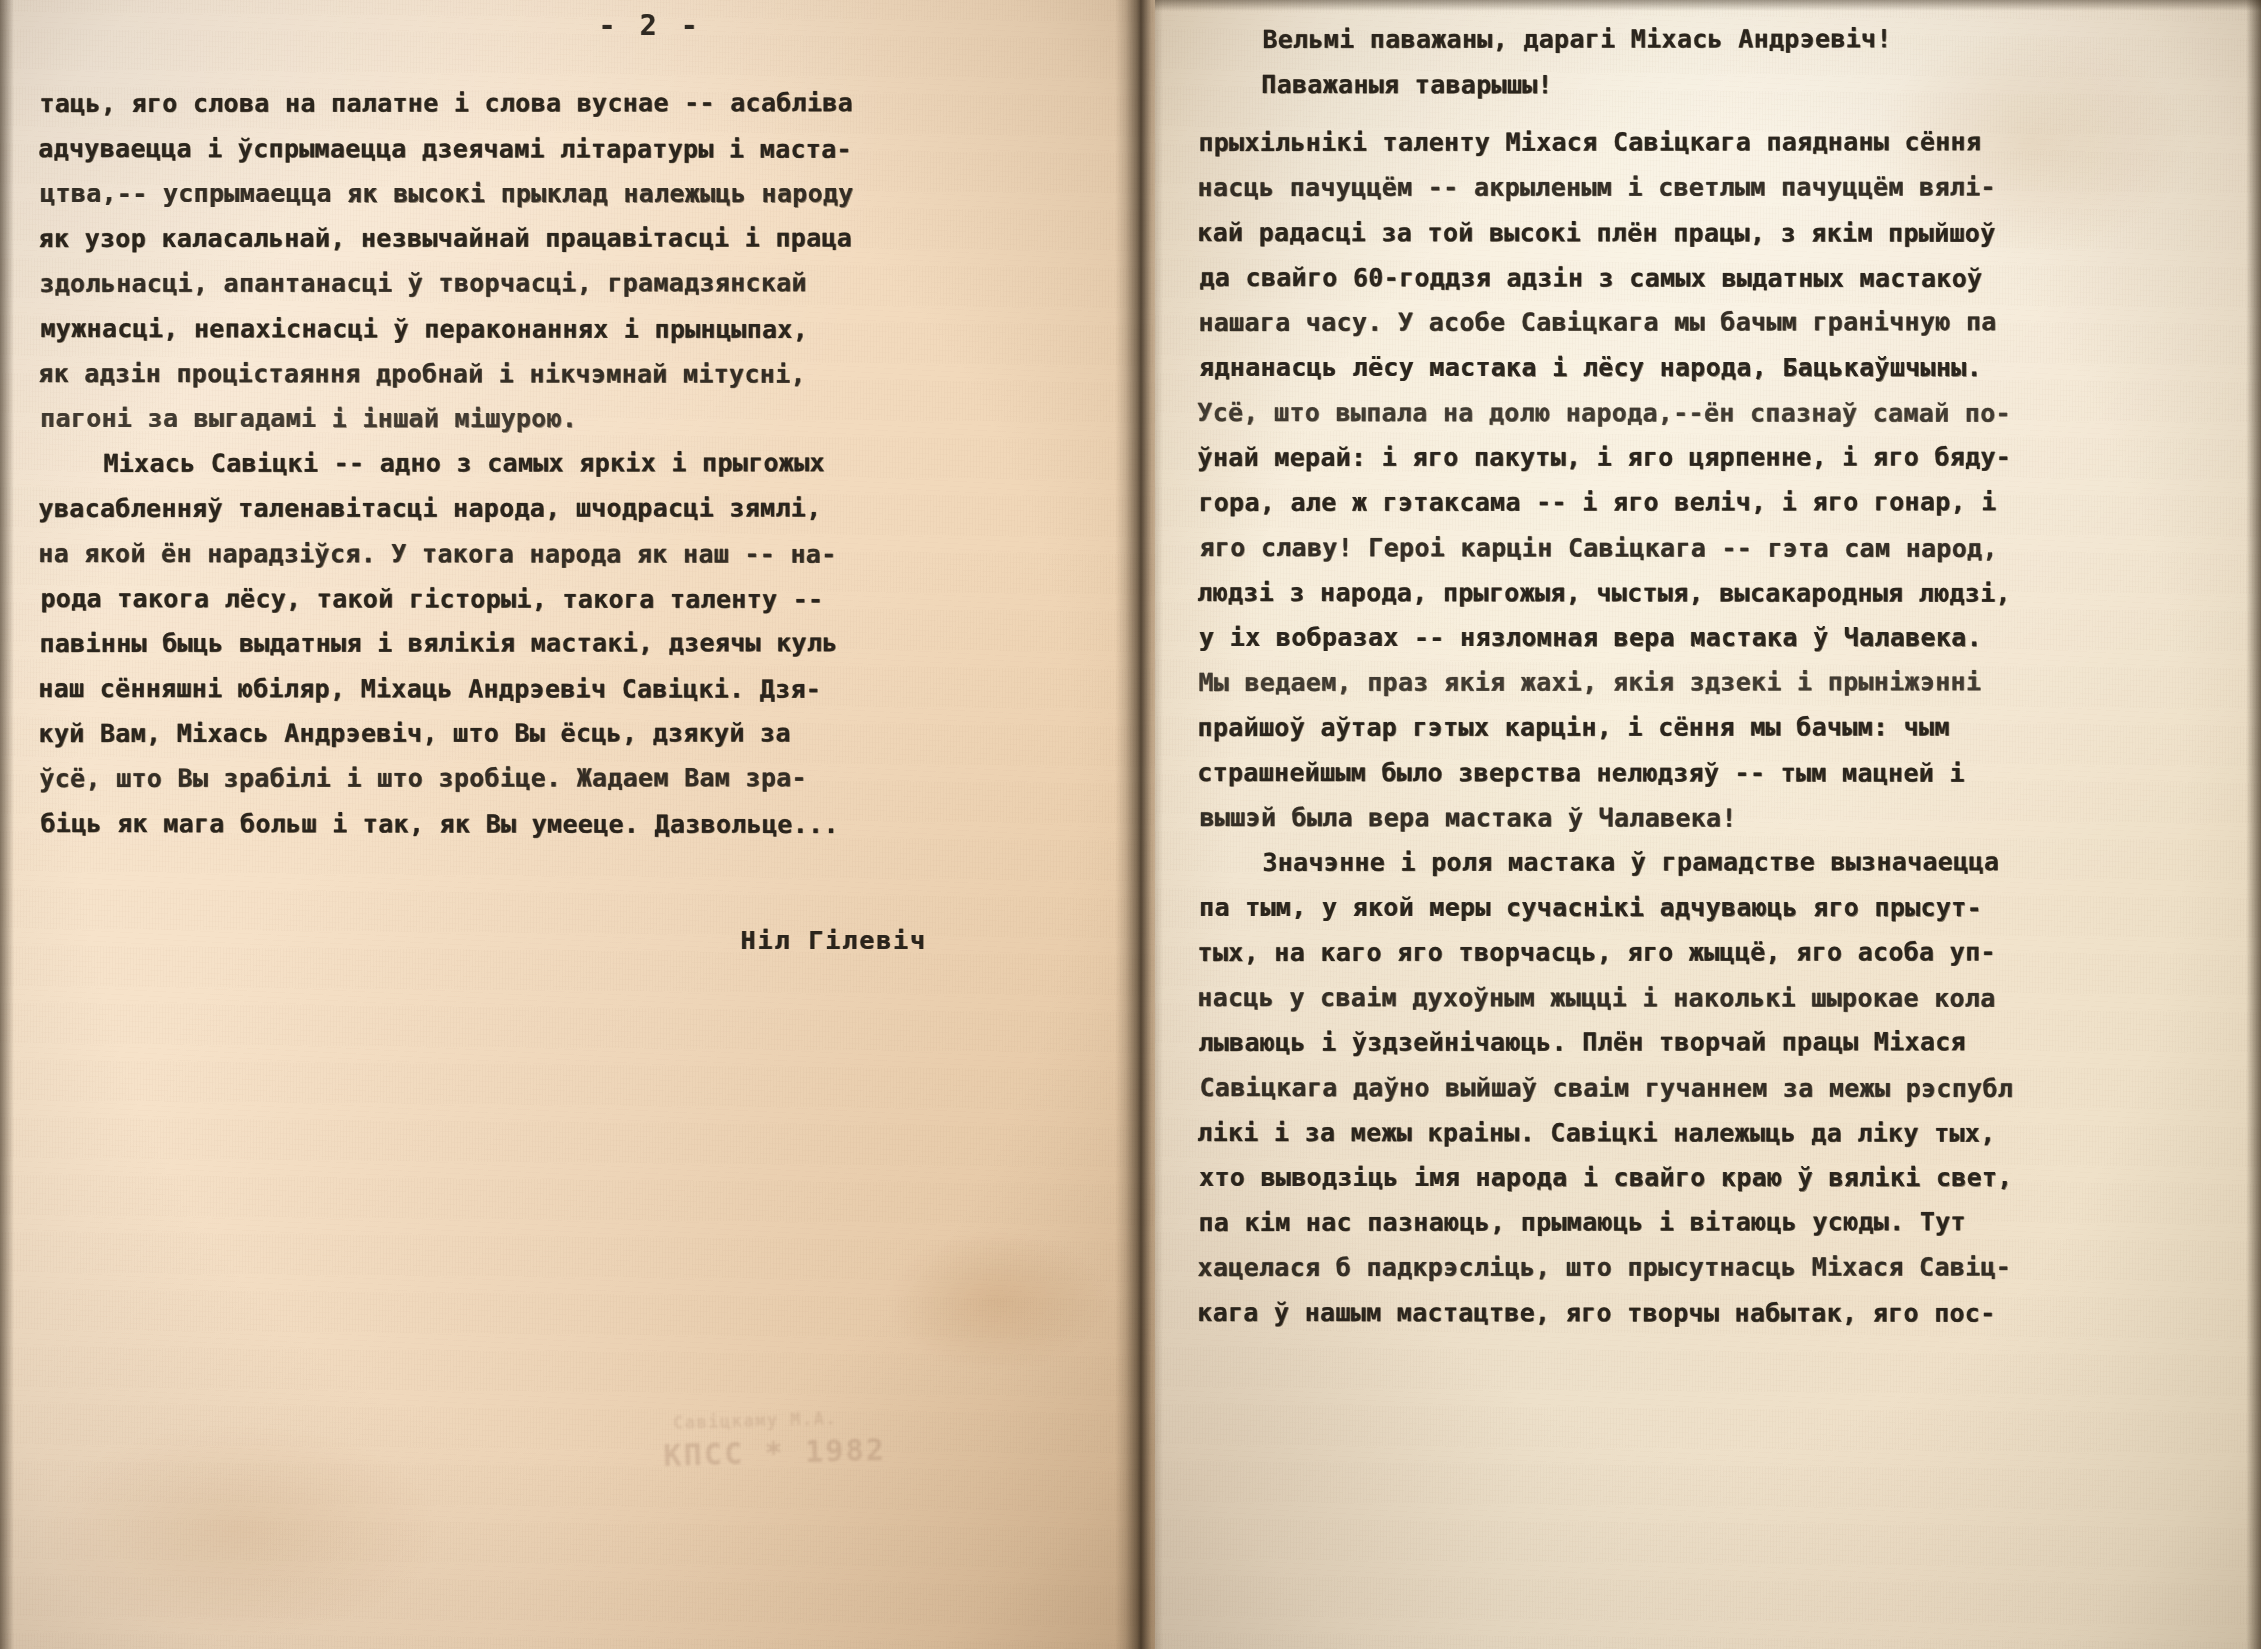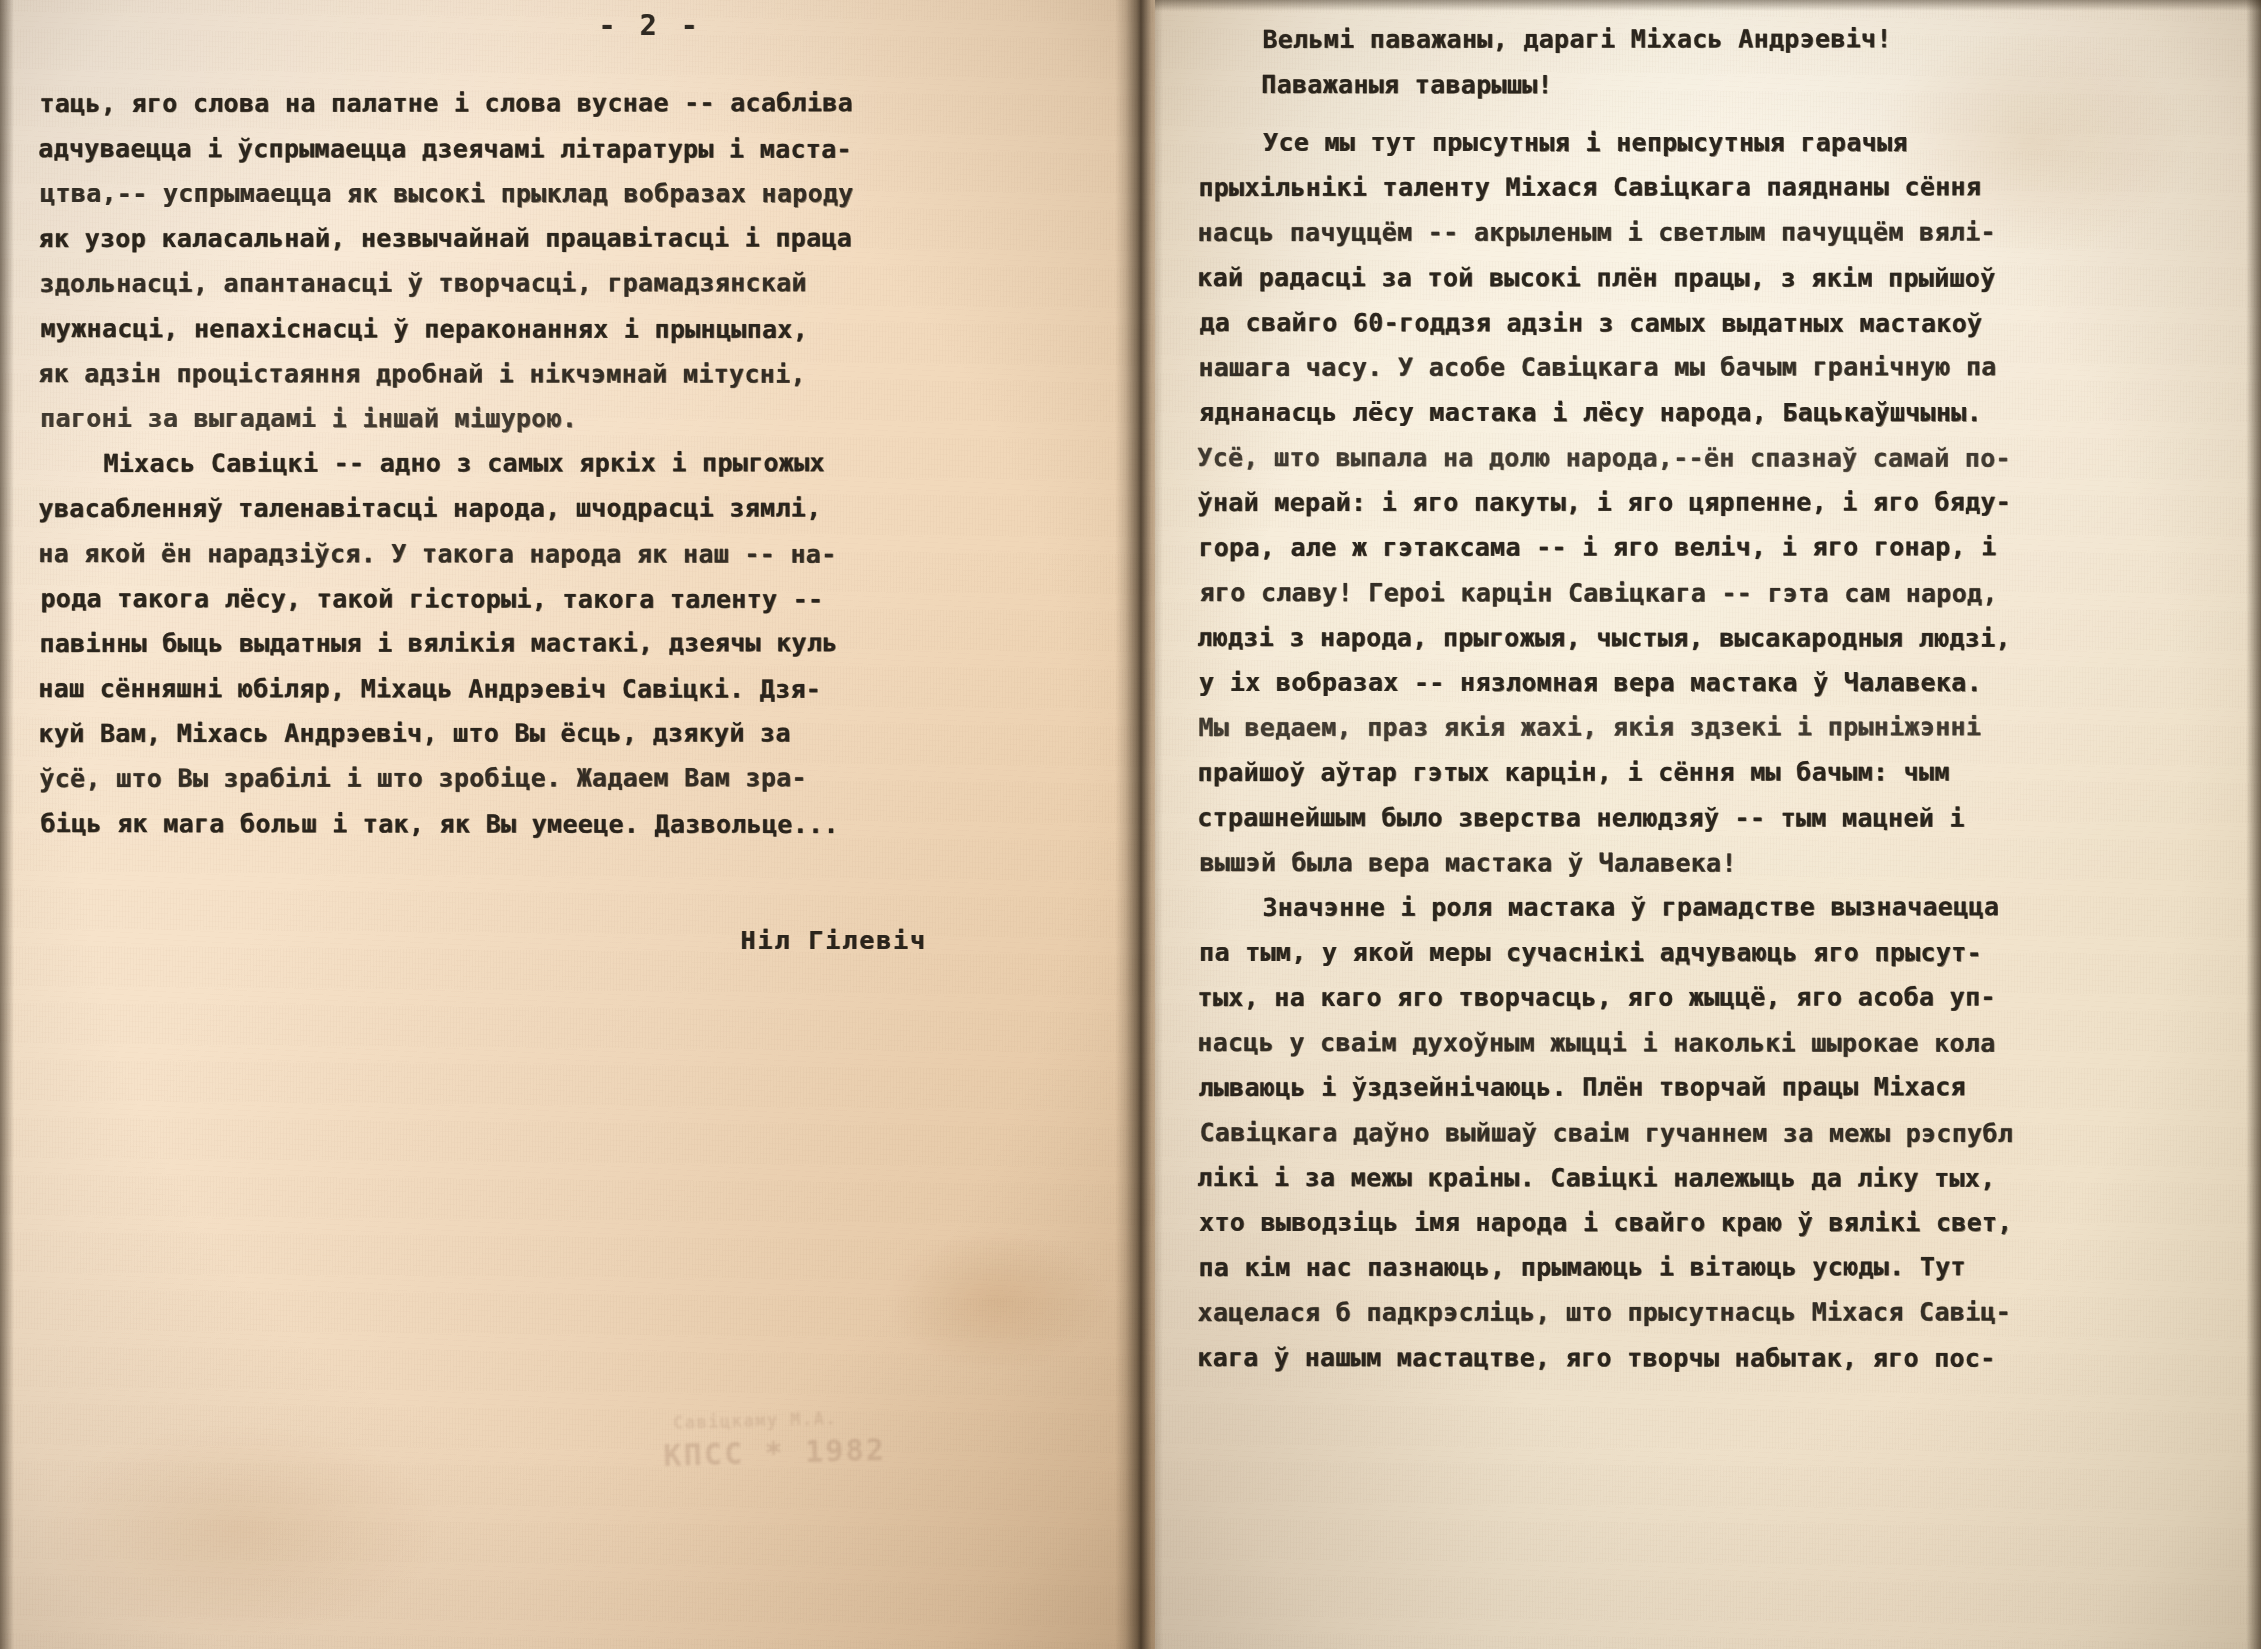--- a/index.html
+++ b/index.html
@@ -216,21 +216,21 @@
 
     <div class="content content-left">
 
       <div class="page-number">- 2 -</div>
 
       <div style="height:39px"></div>
 
       <div>
         <div class="tw-line j1 fade-b">таць, яго слова на палатне і слова вуснае -- асабліва</div>
         <div class="tw-line j2 fade-b">адчуваецца і ўспрымаецца дзеячамі літаратуры і маста-</div>
-        <div class="tw-line j3 fade-a">цтва,-- успрымаецца як высокі прыклад вобразах народу</div>
+        <div class="tw-line j3 fade-a">цтва,-- успрымаецца як высокі прыклад належыць народу</div>
         <div class="tw-line j4 fade-b">як узор каласальнай, незвычайнай працавітасці і праца</div>
         <div class="tw-line j1 fade-a">здольнасці, апантанасці ў творчасці, грамадзянскай</div>
         <div class="tw-line j5 fade-b">мужнасці, непахіснасці ў пераконаннях і прынцыпах,</div>
         <div class="tw-line j2 fade-a">як адзін процістаяння дробнай і нікчэмнай мітусні,</div>
         <div class="tw-line j3 fade-c">пагоні за выгадамі і іншай мішурою.</div>
       </div>
 
       <div>
         <div class="tw-line ind j1 fade-b">Міхась Савіцкі -- адно з самых яркіх і прыгожых</div>
         <div class="tw-line j4 fade-b">увасабленняў таленавітасці народа, шчодрасці зямлі,</div>
@@ -258,21 +258,20 @@
       <div style="height:16.5px"></div>
 
       <div>
         <div class="tw-line ind j1 fade-b">Вельмі паважаны, дарагі Міхась Андрэевіч!</div>
         <div class="tw-line ind j2 fade-b">Паважаныя таварышы!</div>
       </div>
 
       <div style="height:13.5px"></div>
 
       <div>
-        <div class="tw-line ind j3 fade-b">Усе мы тут прысутныя і непрысутныя гарачыя</div>
         <div class="tw-line j1 fade-b">прыхільнікі таленту Міхася Савіцкага паяднаны сёння</div>
         <div class="tw-line j4 fade-a">насць пачуццём -- акрыленым і светлым пачуццём вялі-</div>
         <div class="tw-line j2 fade-b">кай радасці за той высокі плён працы, з якім прыйшоў</div>
         <div class="tw-line j5 fade-b">да свайго 60-годдзя адзін з самых выдатных мастакоў</div>
         <div class="tw-line j1 fade-a">нашага часу. У асобе Савіцкага мы бачым гранічную па</div>
         <div class="tw-line j3 fade-b">яднанасць лёсу мастака і лёсу народа, Бацькаўшчыны.</div>
         <div class="tw-line j2 fade-c">Усё, што выпала на долю народа,--ён спазнаў самай по-</div>
         <div class="tw-line j4 fade-b">ўнай мерай: і яго пакуты, і яго цярпенне, і яго бяду-</div>
         <div class="tw-line j1 fade-b">гора, але ж гэтаксама -- і яго веліч, і яго гонар, і</div>
         <div class="tw-line j5 fade-a">яго славу! Героі карцін Савіцкага -- гэта сам народ,</div>

